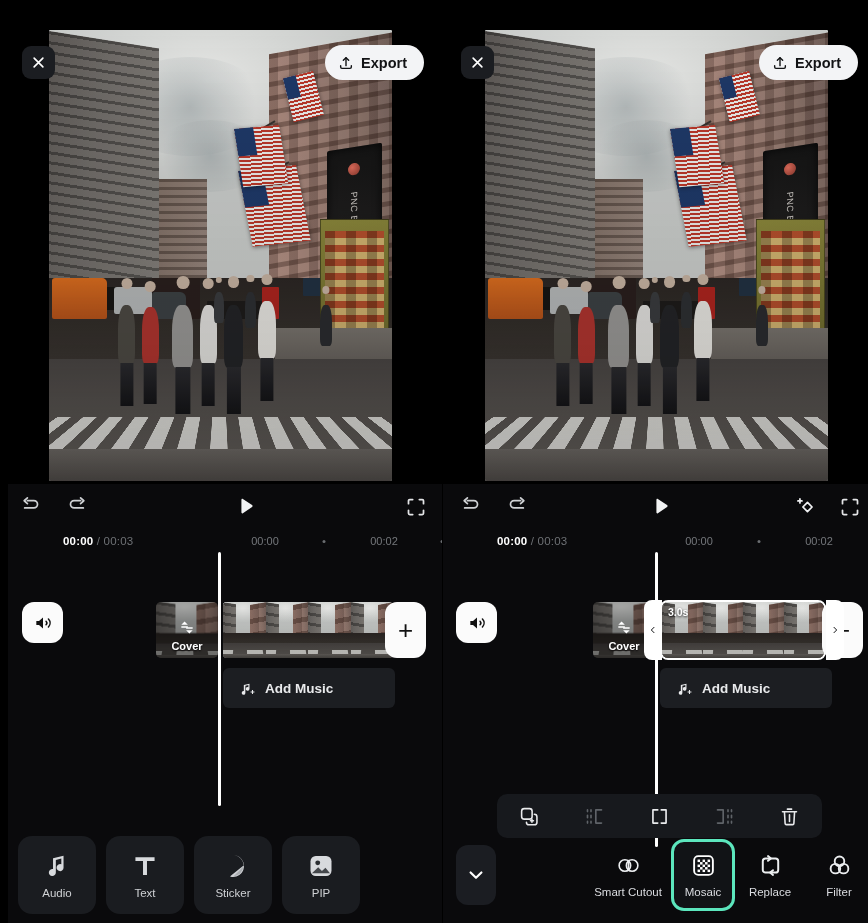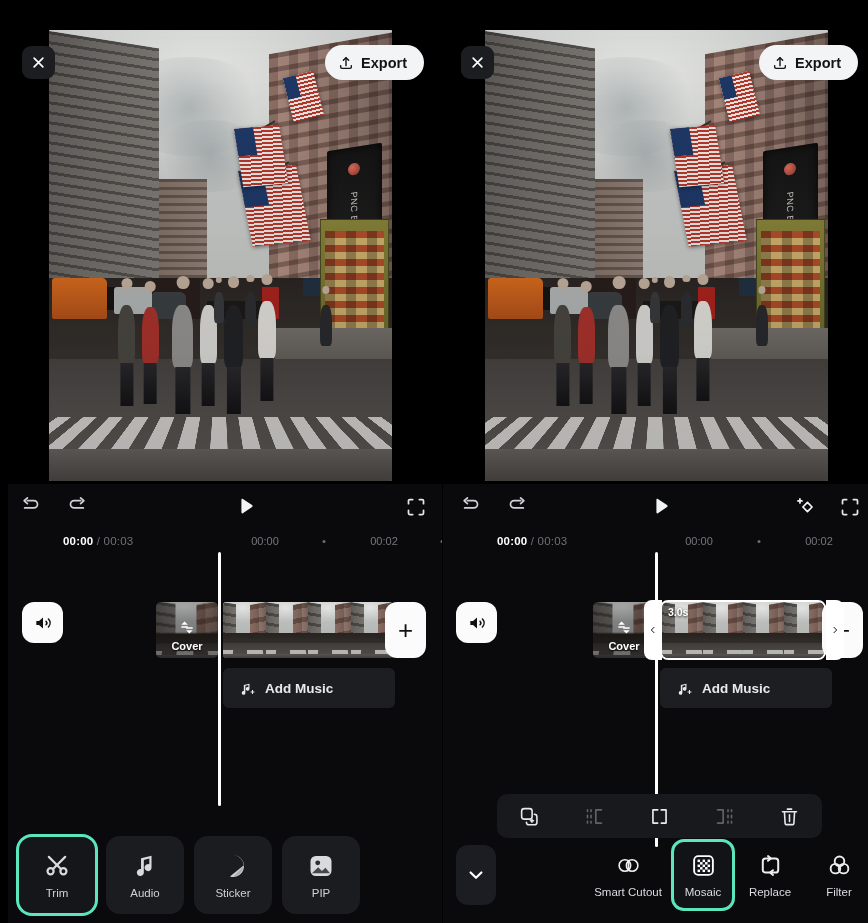--- a/index.html
+++ b/index.html
@@ -553,38 +553,35 @@
           <svg width="17" height="17" viewBox="0 0 24 24" fill="#e9eaec">
               <path d="M9 18.2a2.6 2.6 0 1 1-2.2-2.56V7.1l8-1.9v7.3a2.6 2.6 0 1 1-1.6-2.4V7.2l-4.2 1z"></path>
               <path d="M18.3 14.2h1.5v2h2v1.5h-2v2h-1.5v-2h-2v-1.5h2z"></path>
             </svg>
         </span>
         <span>Add Music</span>
       </div>
     </div>
 
     <div class="toolbar">
-      <div class="tool active">
-        <span>
-          <svg width="28" height="28" viewBox="0 0 24 24" fill="none" stroke="#d8dadd" stroke-width="1.9" stroke-linecap="round" stroke-linejoin="round">
-              <circle cx="6.5" cy="16.5" r="2.6"></circle>
-              <circle cx="17.5" cy="16.5" r="2.6"></circle>
-              <path d="M8.6 14.6 19 4.2"></path>
-              <path d="M15.4 14.6 5 4.2"></path>
-            </svg>
-        </span>
-        <span class="tool-label">Trim</span>
-      </div>
       <div class="tool">
         <span>
           <svg width="28" height="28" viewBox="0 0 24 24" fill="#d8dadd">
               <path d="M11 17.6a3 3 0 1 1-2.4-2.94V5.3l9-2.1v10.2a3 3 0 1 1-1.9-2.8V5.5L11 6.8z"></path>
             </svg>
         </span>
         <span class="tool-label">Audio</span>
+      </div>
+      <div class="tool">
+        <span>
+          <svg width="28" height="28" viewBox="0 0 24 24" fill="#d8dadd">
+              <path d="M3.8 4.4h16.4v3.3h-6.5v12h-3.4v-12H3.8z"></path>
+            </svg>
+        </span>
+        <span class="tool-label">Text</span>
       </div>
       <div class="tool">
         <span>
           <svg width="28" height="28" viewBox="0 0 24 24" fill="#d8dadd">
               <path d="M12 2.6a9.4 9.4 0 1 1-2.1 18.56c-.3-.07-.3-.45-.06-.64L20.5 12.0c.2-.16.58-.1.62.16A9.4 9.4 0 0 0 12 2.6z" opacity=".95"></path>
               <path d="M12.4 20.9a9.4 9.4 0 0 0 8.5-8.5z" fill="#a9acb0"></path>
             </svg>
         </span>
         <span class="tool-label">Sticker</span>
       </div>

